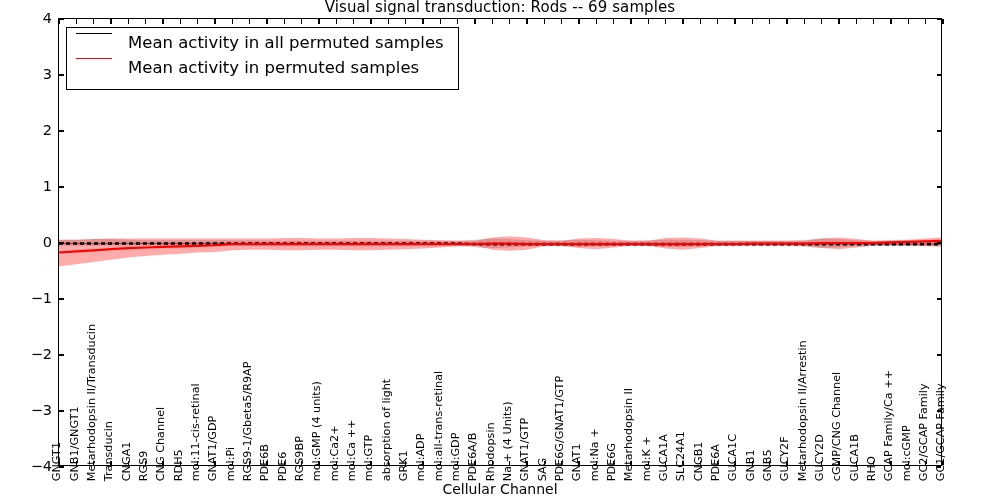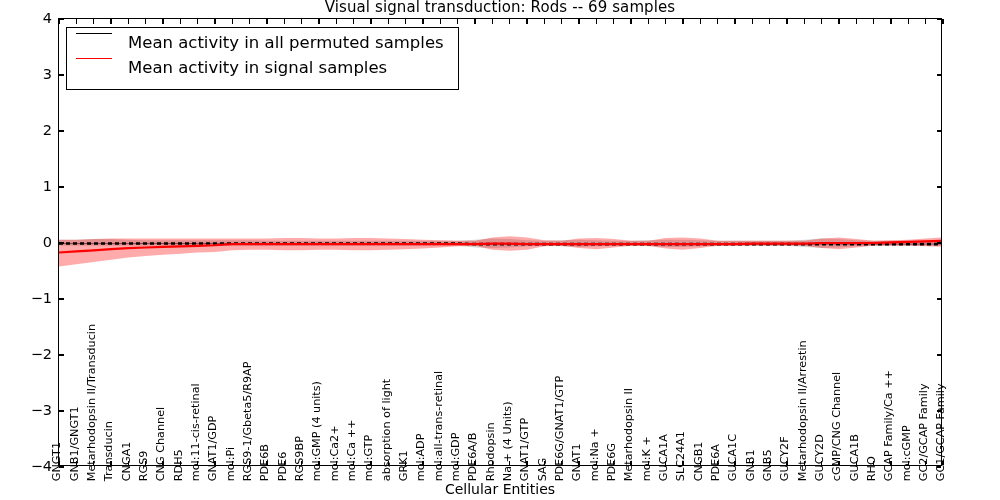--- a/index.html
+++ b/index.html
@@ -257,26 +257,26 @@
       <div class="xtick-label" style="left: 824.867px; top: 470px;">GUCY2D</div>
       <div class="xtick-label" style="left: 842.2px; top: 470px;">cGMP/CNG Channel</div>
       <div class="xtick-label" style="left: 859.533px; top: 470px;">GUCA1B</div>
       <div class="xtick-label" style="left: 876.867px; top: 470px;">RHO</div>
       <div class="xtick-label" style="left: 894.2px; top: 470px;">GCAP Family/Ca ++</div>
       <div class="xtick-label" style="left: 911.533px; top: 470px;">mol:cGMP</div>
       <div class="xtick-label" style="left: 928.867px; top: 470px;">GC2/GCAP Family</div>
       <div class="xtick-label" style="left: 946.2px; top: 470px;">GC1/GCAP Family</div>
     </div>
 
-  <div class="xlabel">Cellular Entities</div>
+  <div class="xlabel">Cellular Channel</div>
 
   <div id="legend">
     <div class="legend-row">
       <span class="legend-swatch"></span>
       <span class="legend-text">Mean activity in all permuted samples</span>
     </div>
     <div class="legend-row">
       <span class="legend-swatch red"></span>
-      <span class="legend-text">Mean activity in signal samples</span>
+      <span class="legend-text">Mean activity in permuted samples</span>
     </div>
   </div>
 
 </div>
 
 </body></html>

